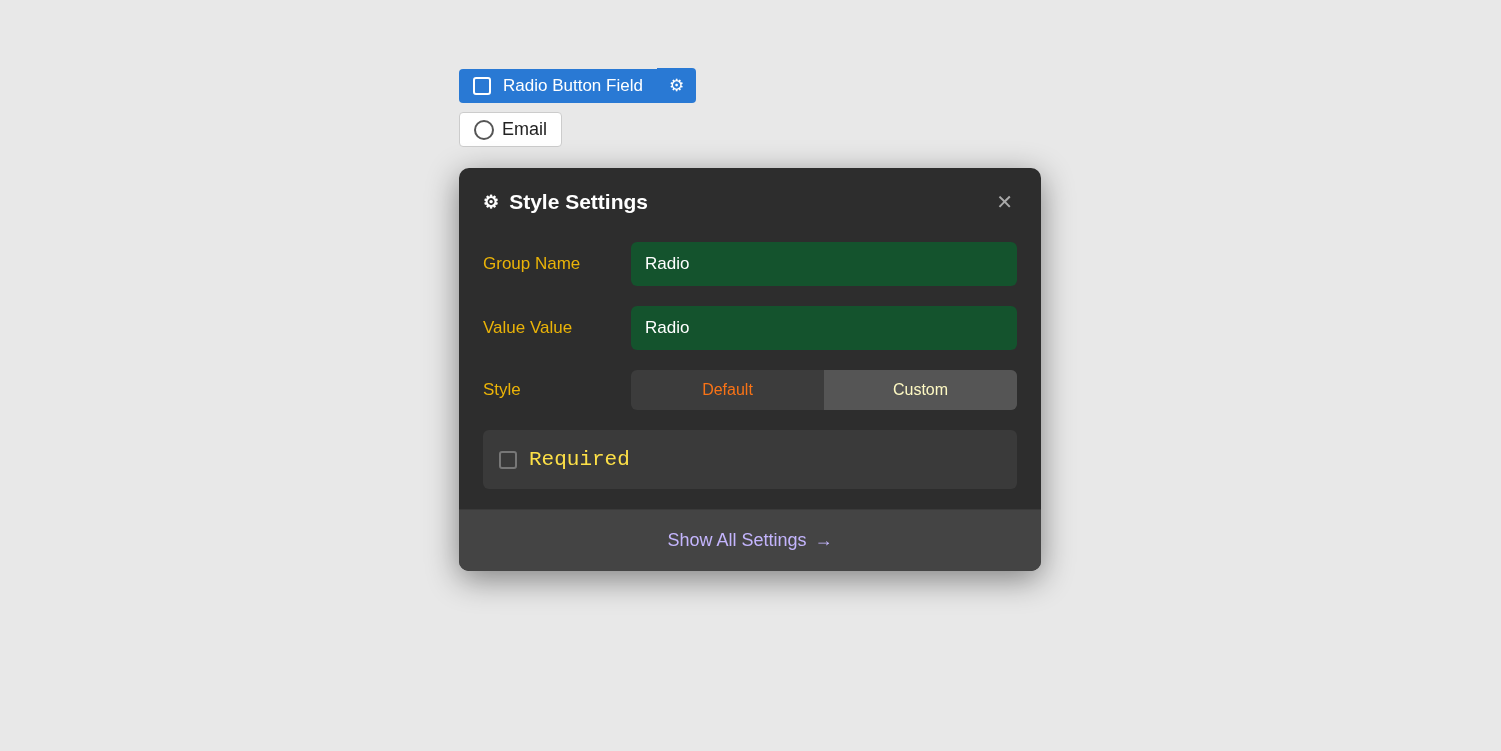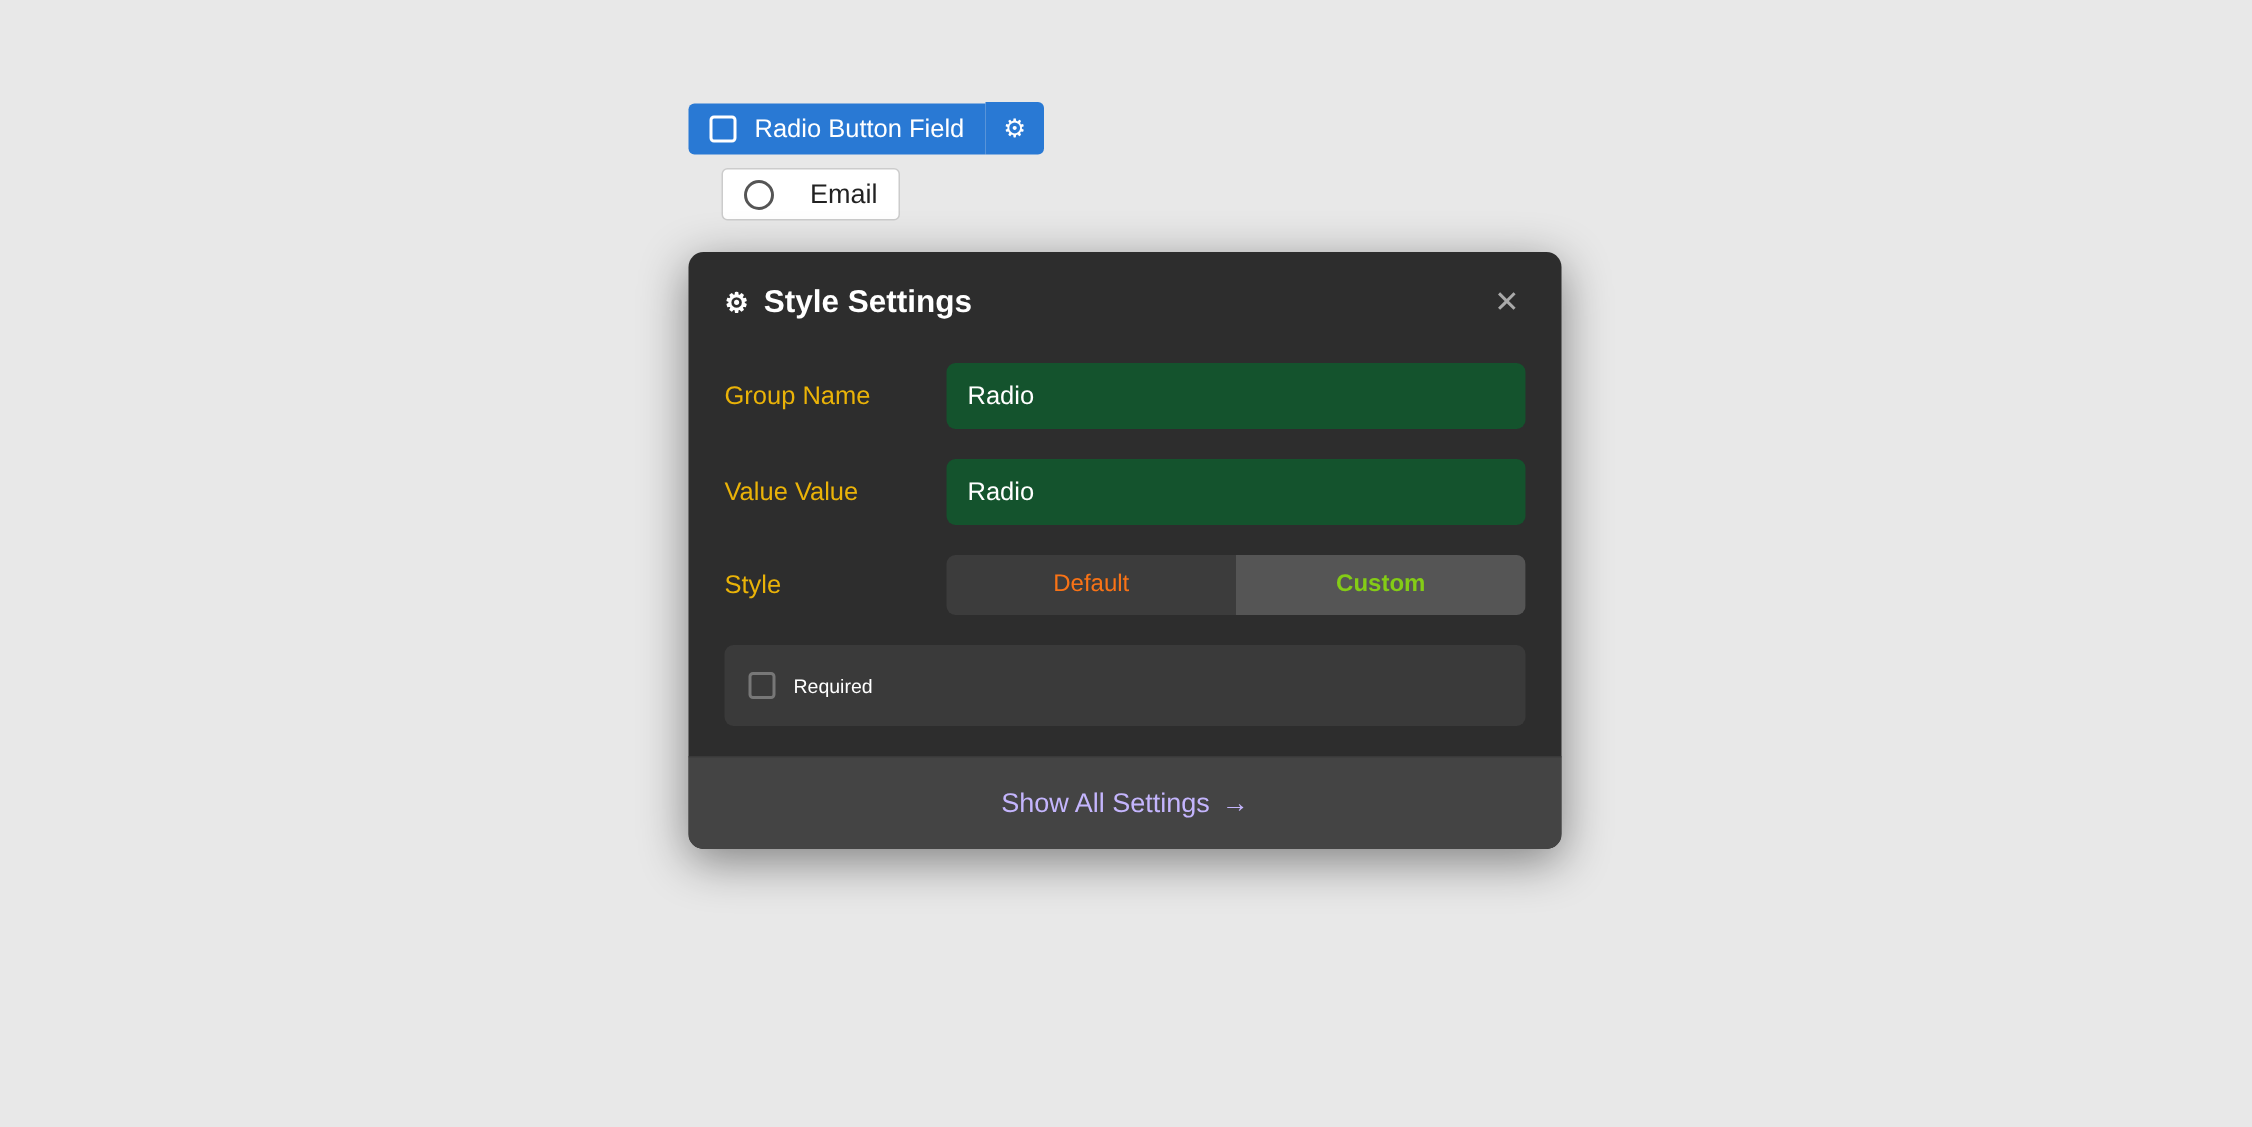--- a/index.html
+++ b/index.html
@@ -53,28 +53,28 @@
       cursor: pointer;
       border-radius: 0 4px 4px 0;
       display: flex;
       align-items: center;
     }
 
     
     .email-option {
       position: absolute;
       top: 112px;
-      left: 481px;
+      left: 459px;
       background: white;
       border: 1px solid #ccc;
       border-radius: 4px;
       padding: 6px 14px;
       display: flex;
       align-items: center;
-      gap: 24px;
+      gap: 8px;
       font-size: 18px;
       font-weight: 500;
       color: #222;
     }
 
     .radio-circle {
       width: 20px;
       height: 20px;
       border: 2px solid #555;
       border-radius: 50%;
@@ -163,22 +163,22 @@
       border: none;
       background: transparent;
       color: #f97316;
       font-size: 16px;
       cursor: pointer;
       text-align: center;
     }
 
     .toggle-btn.active {
       background-color: #555;
-      color: #84cc16;
-      font-weight: 700;
+      color: #fef9c3;
+      font-weight: 400;
     }
 
     
     .required-row {
       background-color: #3a3a3a;
       border-radius: 6px;
       margin: 0 0 0 0;
       padding: 18px 16px;
       display: flex;
       align-items: center;
@@ -192,22 +192,23 @@
       border: 2px solid #777;
       border-radius: 3px;
       background: transparent;
       flex-shrink: 0;
       cursor: pointer;
       appearance: none;
       -webkit-appearance: none;
     }
 
     .required-label {
-      color: #ffffff;
-      font-size: 13px;
+      color: #fde047;
+      font-size: 21px;
+      font-family: Liberation Mono, monospace;
     }
 
     .required-wrapper {
       padding: 0 0 20px;
     }
 
     
     .show-all-btn {
       width: 100%;
       background-color: #444;

